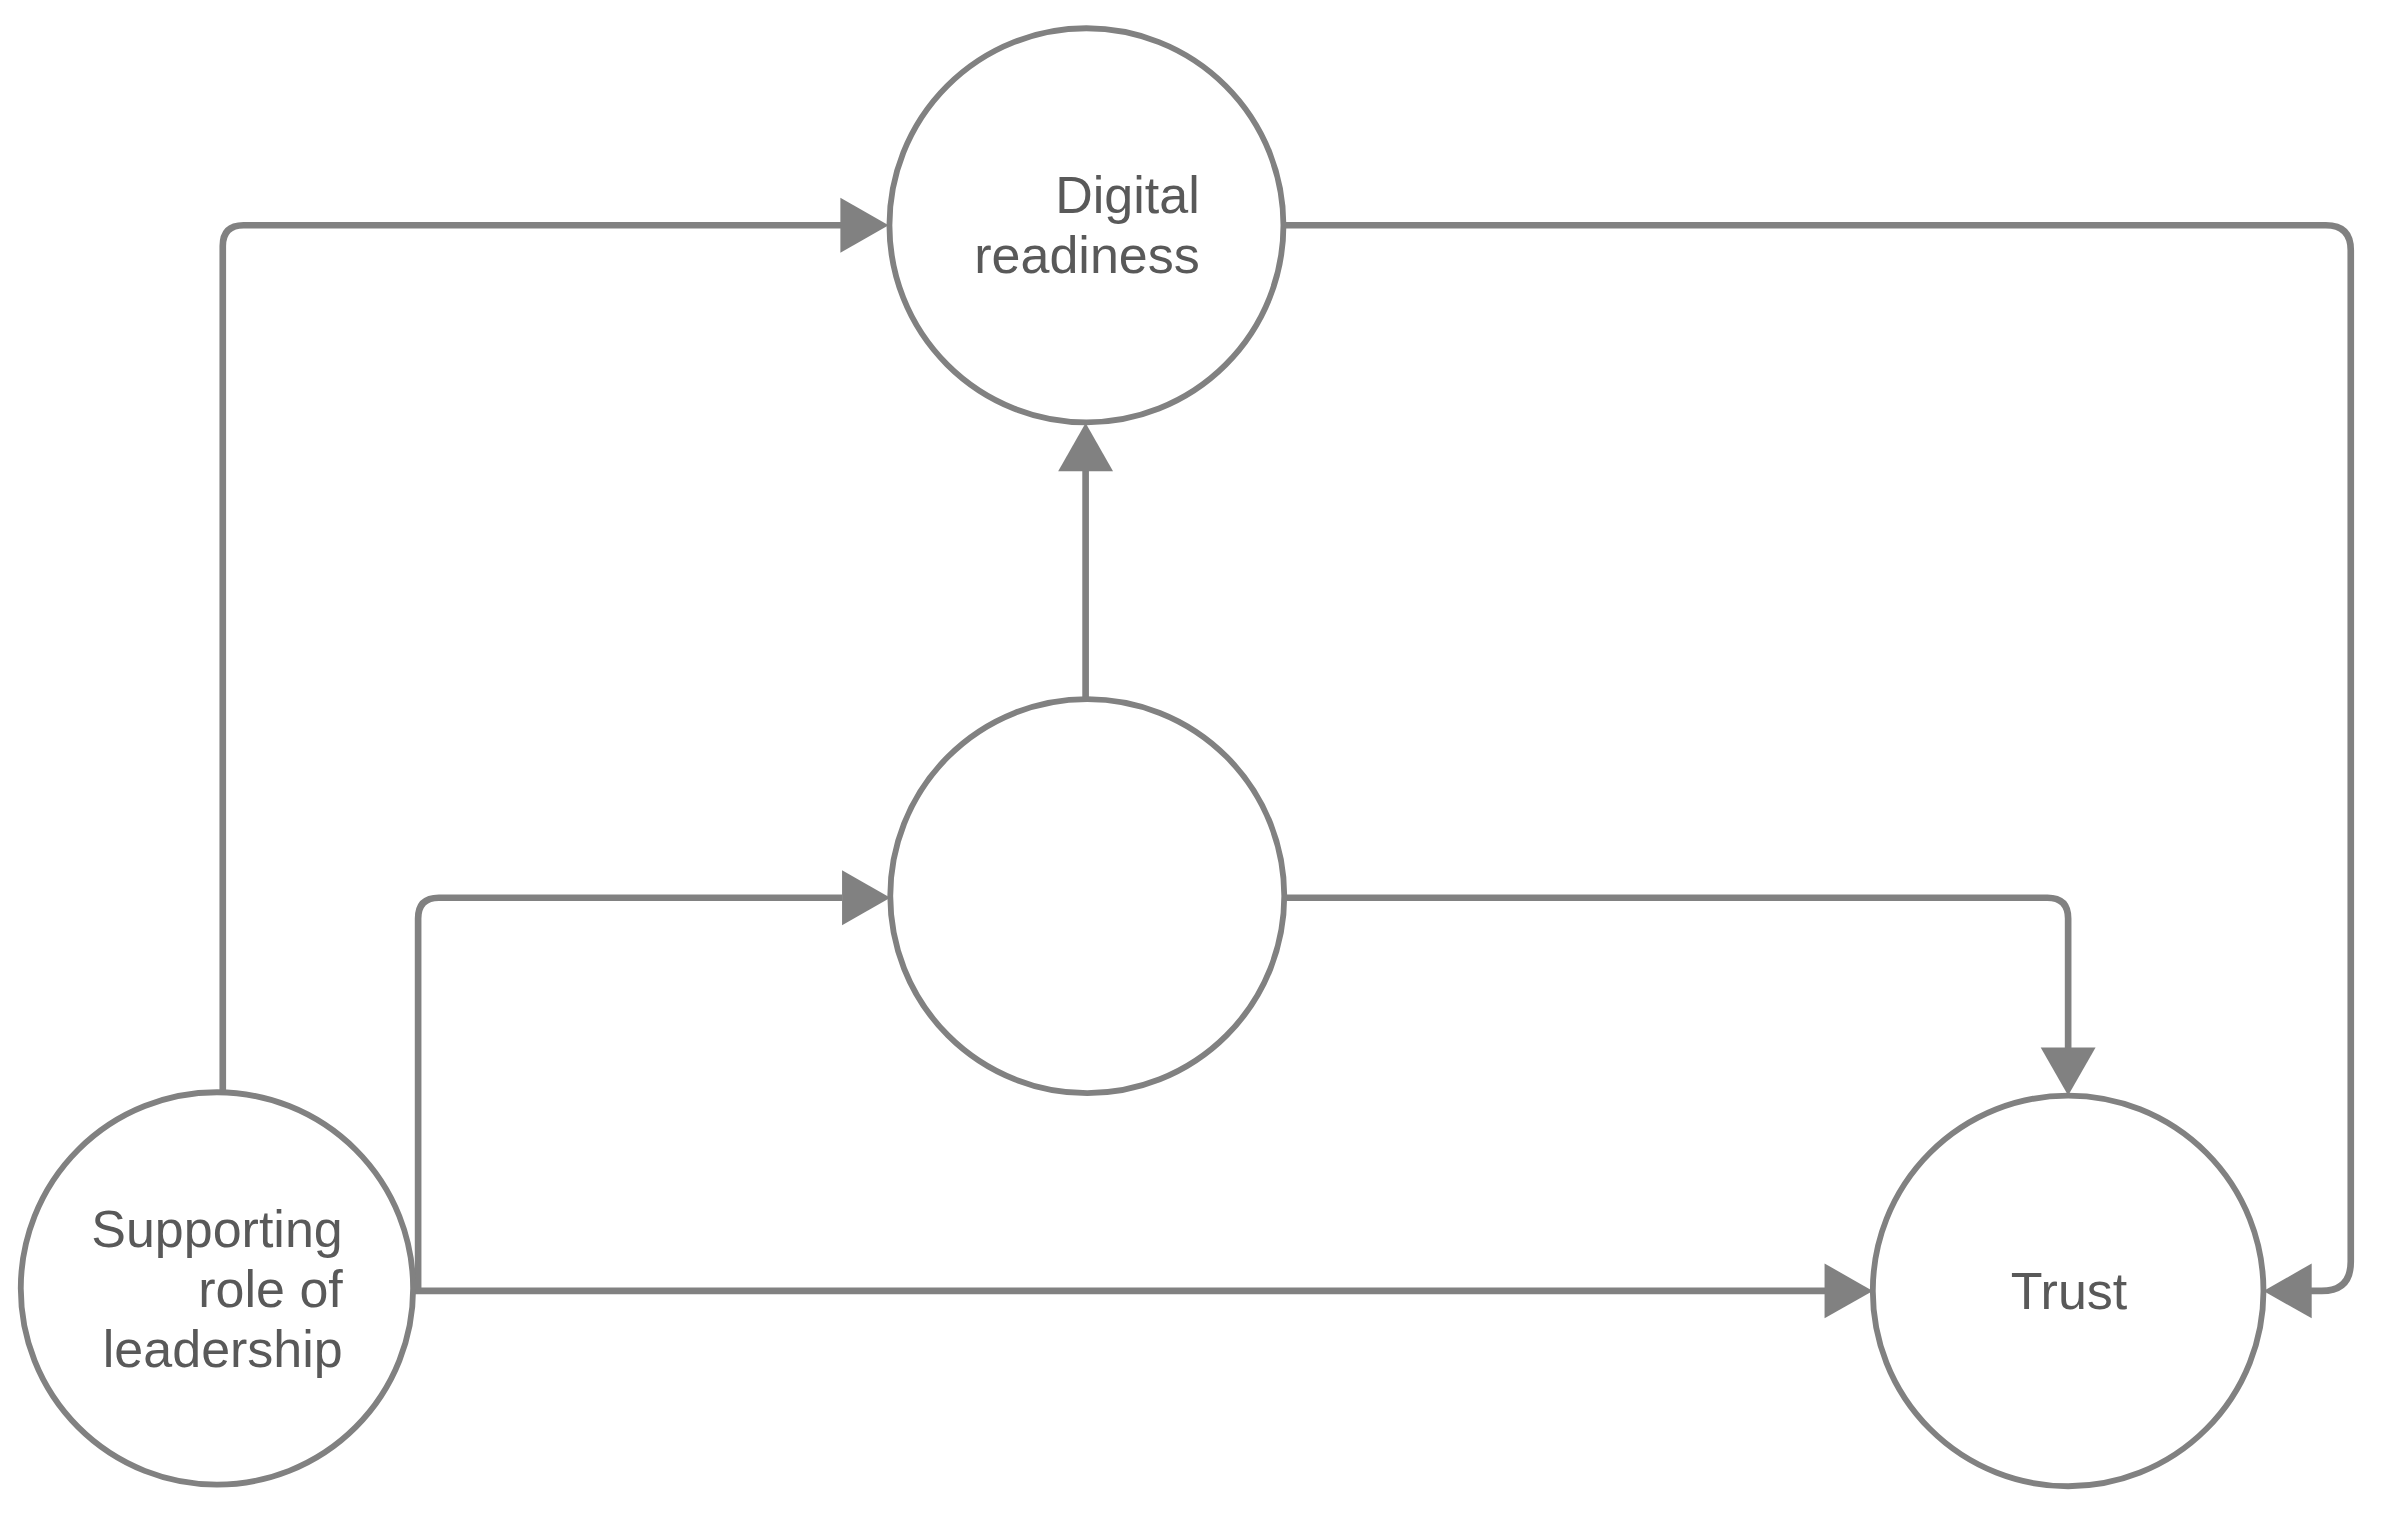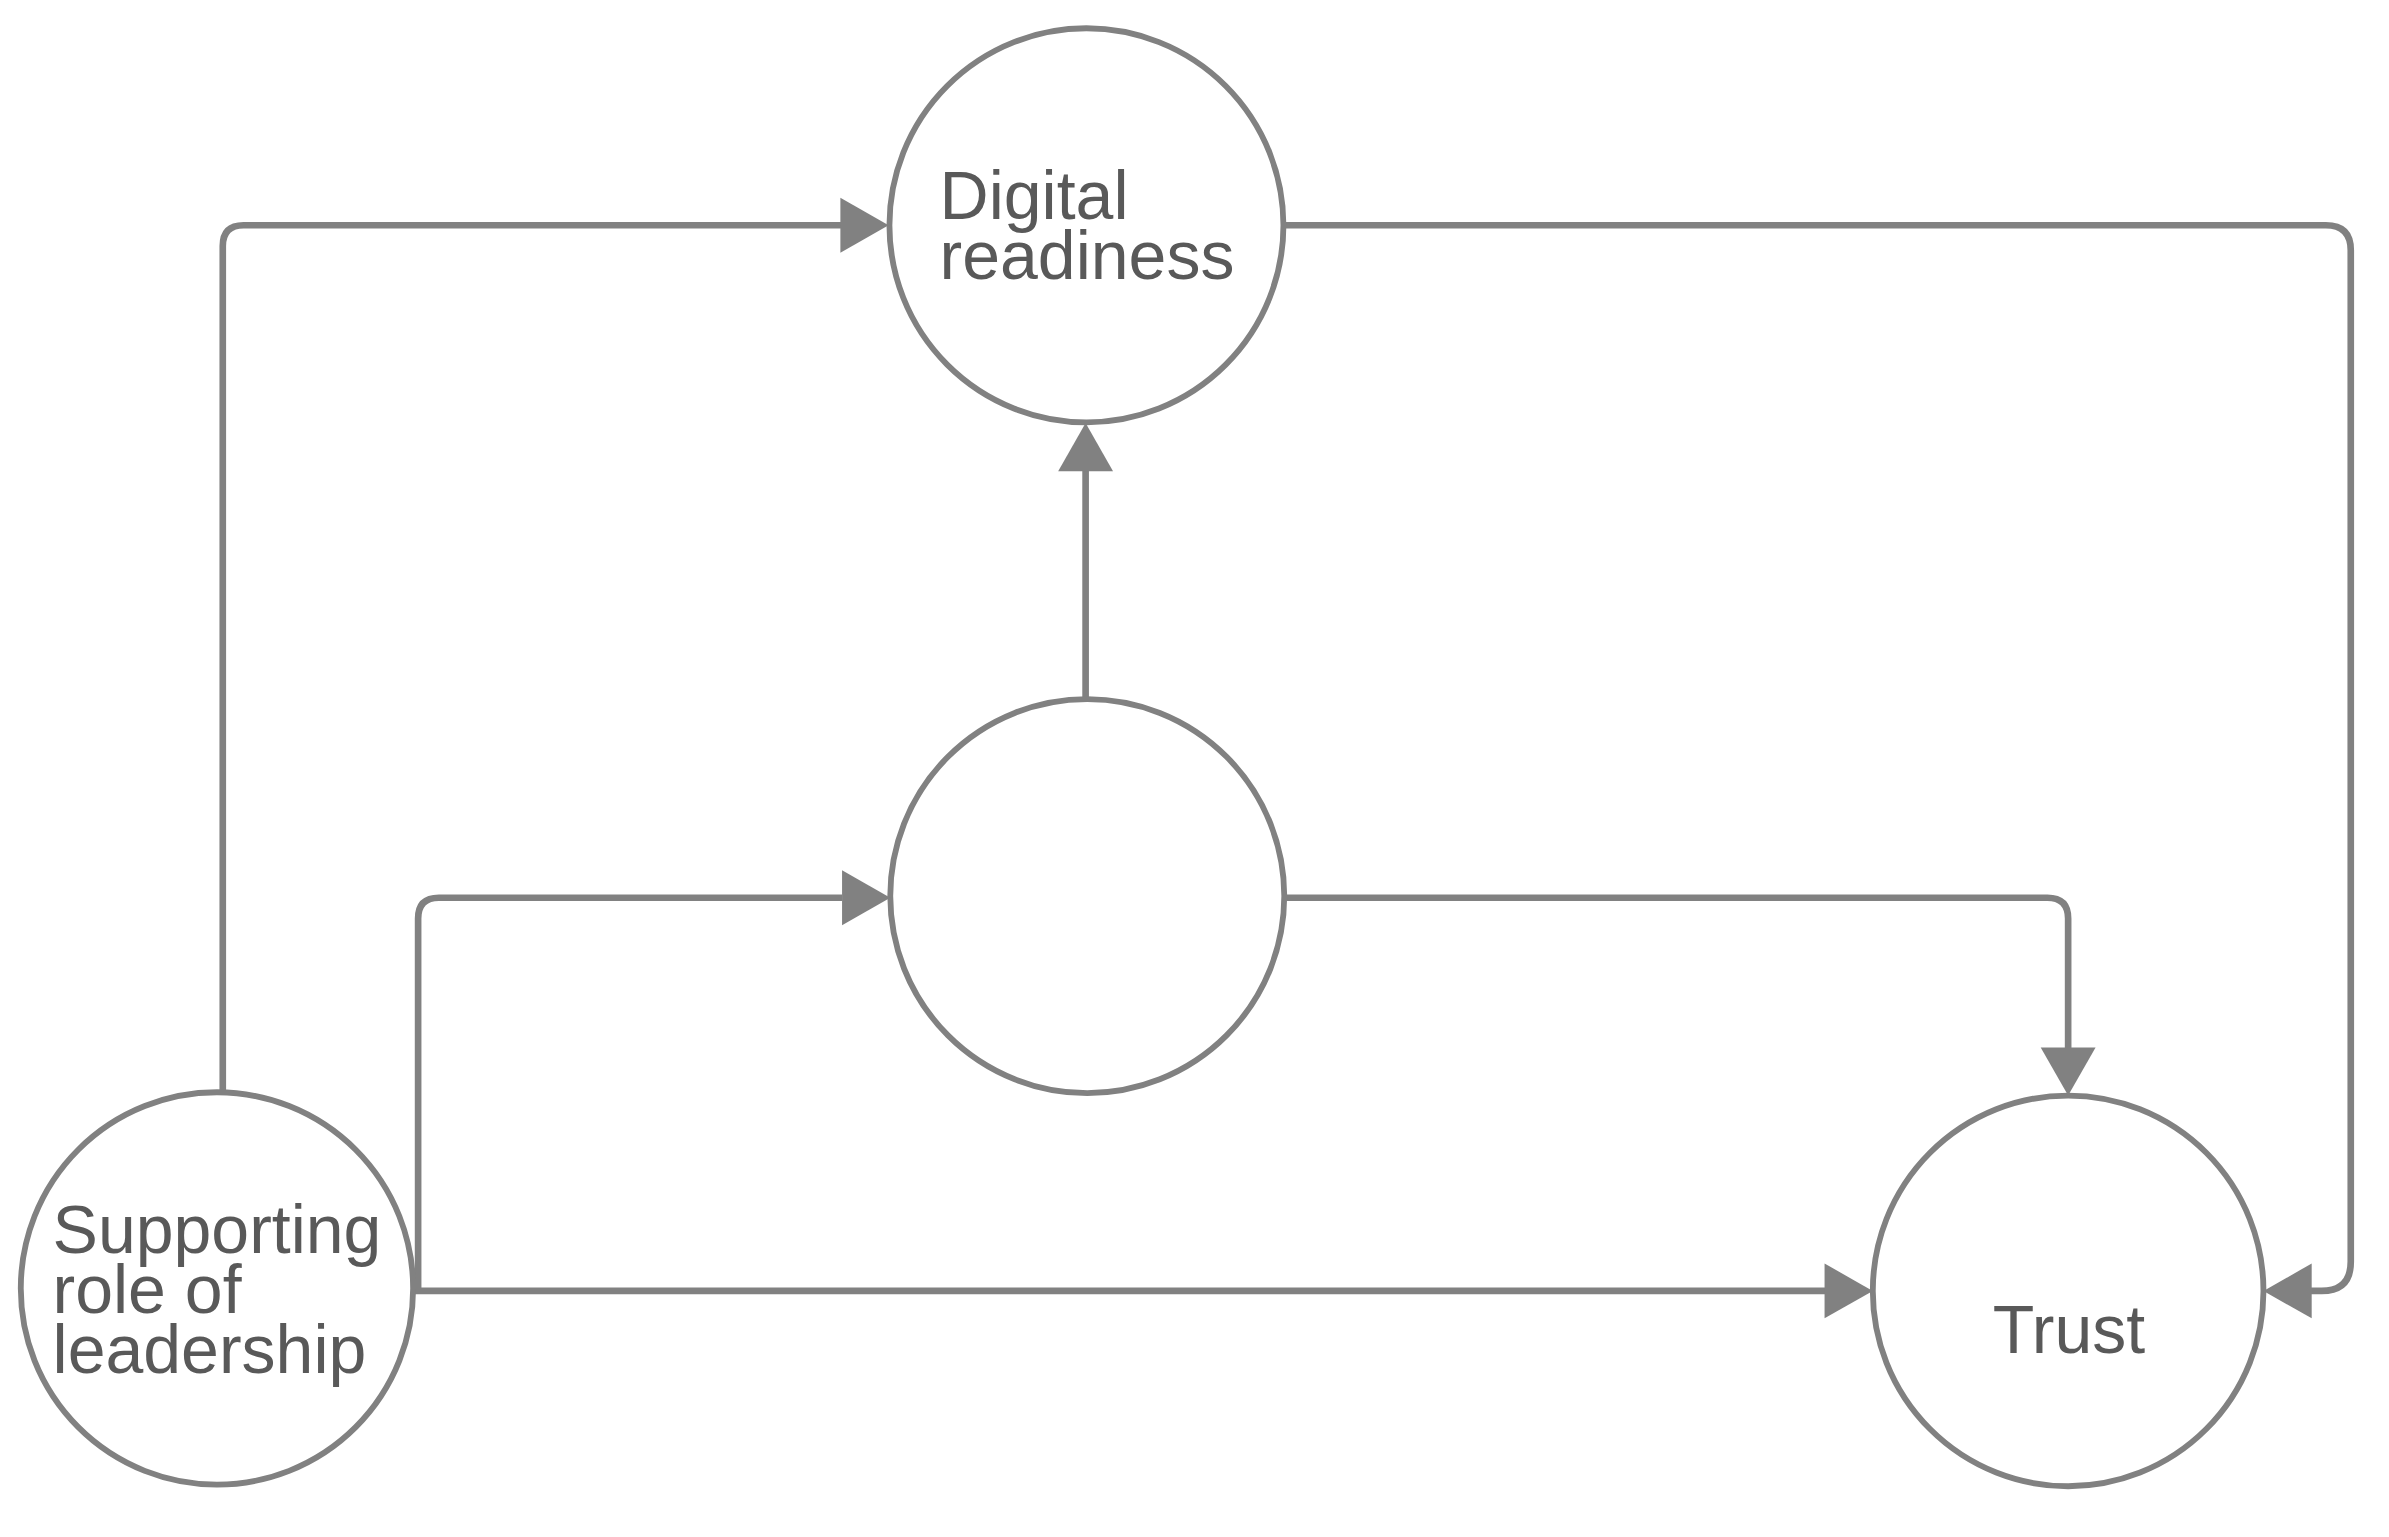--- a/index.html
+++ b/index.html
@@ -44,31 +44,31 @@
   }
   .arrowhead {
     fill: var(--stroke);
     stroke: none;
   }
   .node-label {
     position: absolute;
     display: flex;
     align-items: center;
     justify-content: center;
-    text-align: left;
+    text-align: right;
     white-space: pre-line;
     color: var(--text);
-    font-size: 68px;
+    font-size: 52px;
     line-height: 60px;
     pointer-events: none;
   }
   .label-digital-readiness { left: 904px; top: 28px;   width: 366px; height: 394px; }
   .label-training          { left: 905px; top: 699px;  width: 366px; height: 394px; }
   .label-leadership        { left: 34px;   top: 1092px; width: 366px; height: 394px; }
-  .label-trust             { left: 1886px; top: 1132px; width: 366px; height: 394px; }
+  .label-trust             { left: 1886px; top: 1094px; width: 366px; height: 394px; }
 </style>
 </head>
 <body>
 
 <div class="stage">
 
   <svg class="diagram-svg" viewBox="0 0 2874 1849" xmlns="http://www.w3.org/2000/svg">
 
     <path class="edge" d="M 268 1316 L 268 296 Q 268 271 293 271 L 1012 271"></path>
     <path class="edge" d="M 503 1553 L 503 1105 Q 503 1080 528 1080 L 1013 1080"></path>

